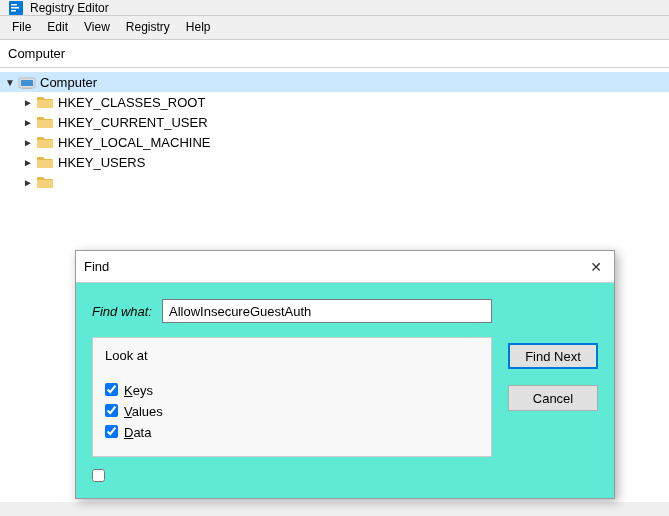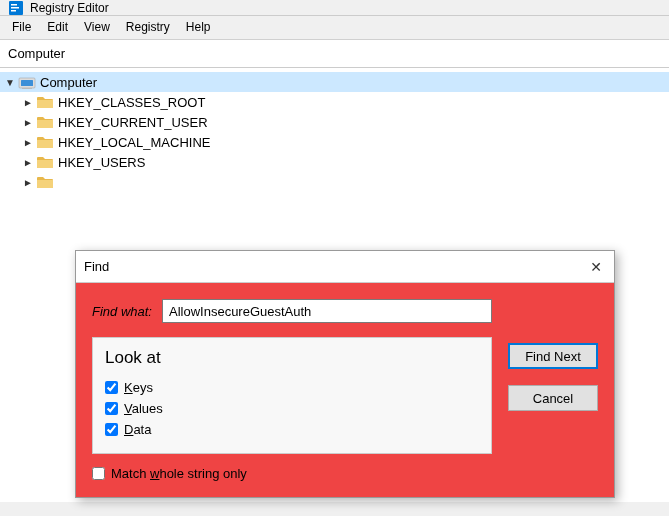--- a/index.html
+++ b/index.html
@@ -106,21 +106,21 @@
       display: flex;
       align-items: flex-start;
       justify-content: flex-start;
     }
 
     .dialog {
       position: absolute;
       top: 250px;
       left: 75px;
       width: 540px;
-      background: #ef4444;
+      background: #5eead4;
       border: 1px solid #999;
       box-shadow: 3px 3px 10px rgba(0,0,0,0.3);
     }
 
     .dialog-title-bar {
       background: #fff;
       display: flex;
       align-items: center;
       justify-content: space-between;
       padding: 6px 8px;
@@ -167,27 +167,26 @@
       outline: none;
     }
 
     .look-at-section {
       border: 1px solid #ccc;
       padding: 10px 12px;
       margin-bottom: 12px;
       background: #f8f8f8;
     }
     .look-at-label {
-      font-size: 17px;
-      color: #000;
-      margin-bottom: 12px;
+      font-size: 13px;
+      color: #000;
+      margin-bottom: 20px;
     }
     .checkbox-row {
       display: flex;
-      align-items: center;
       margin-bottom: 6px;
     }
     .checkbox-row input[type="checkbox"] {
       margin-right: 6px;
       width: 13px;
       height: 13px;
       cursor: pointer;
     }
     .checkbox-row label {
       font-size: 13px;
@@ -358,21 +357,20 @@
             <label for="cb-values"><u>V</u>alues</label>
           </div>
           <div class="checkbox-row">
             <input type="checkbox" id="cb-data" checked="" style="">
             <label for="cb-data"><u>D</u>ata</label>
           </div>
         </div>
 
         <div class="match-row">
           <input type="checkbox" id="cb-match" style="">
-          <label for="cb-match">Match <u>w</u>hole string only</label>
         </div>
       </div>
 
       <div class="dialog-buttons">
         <button class="dialog-btn default-btn">Find Next</button>
         <button class="dialog-btn">Cancel</button>
       </div>
     </div>
   </div>
 </div>

